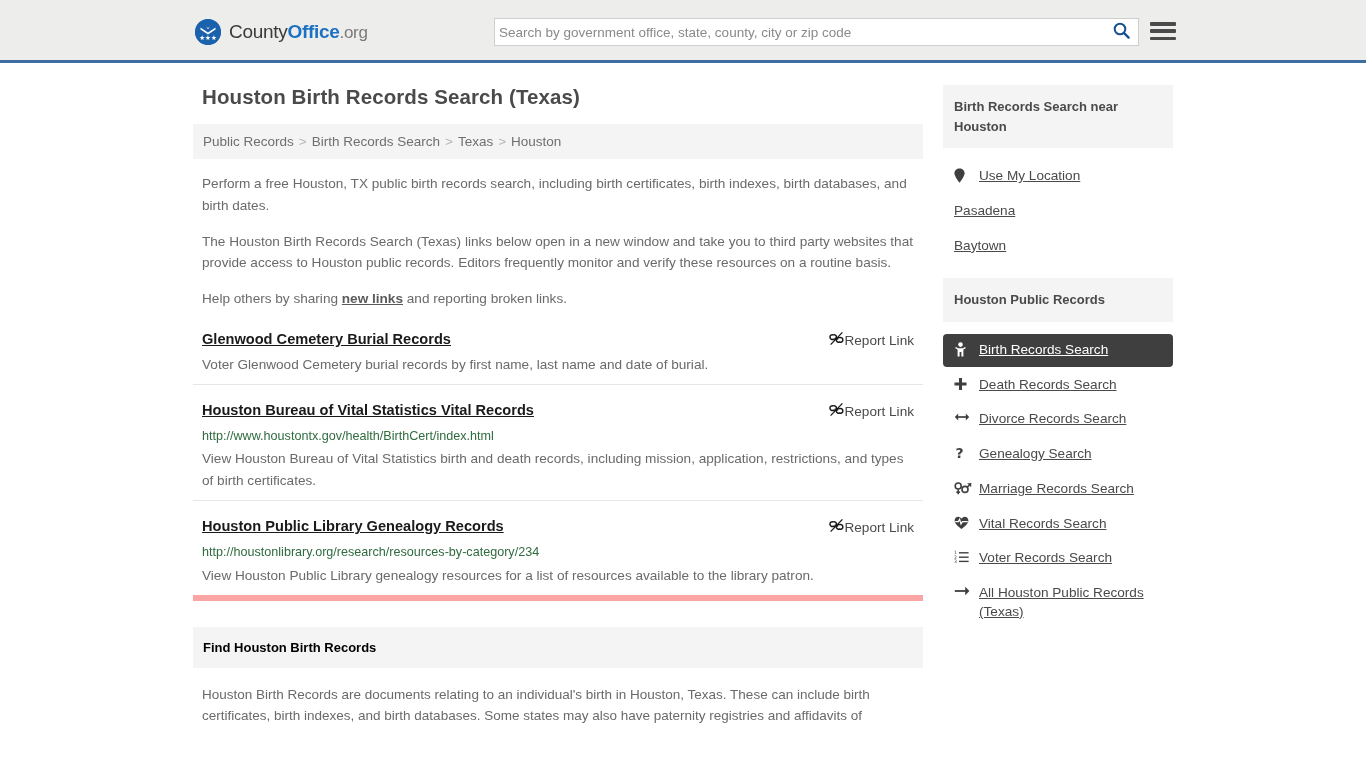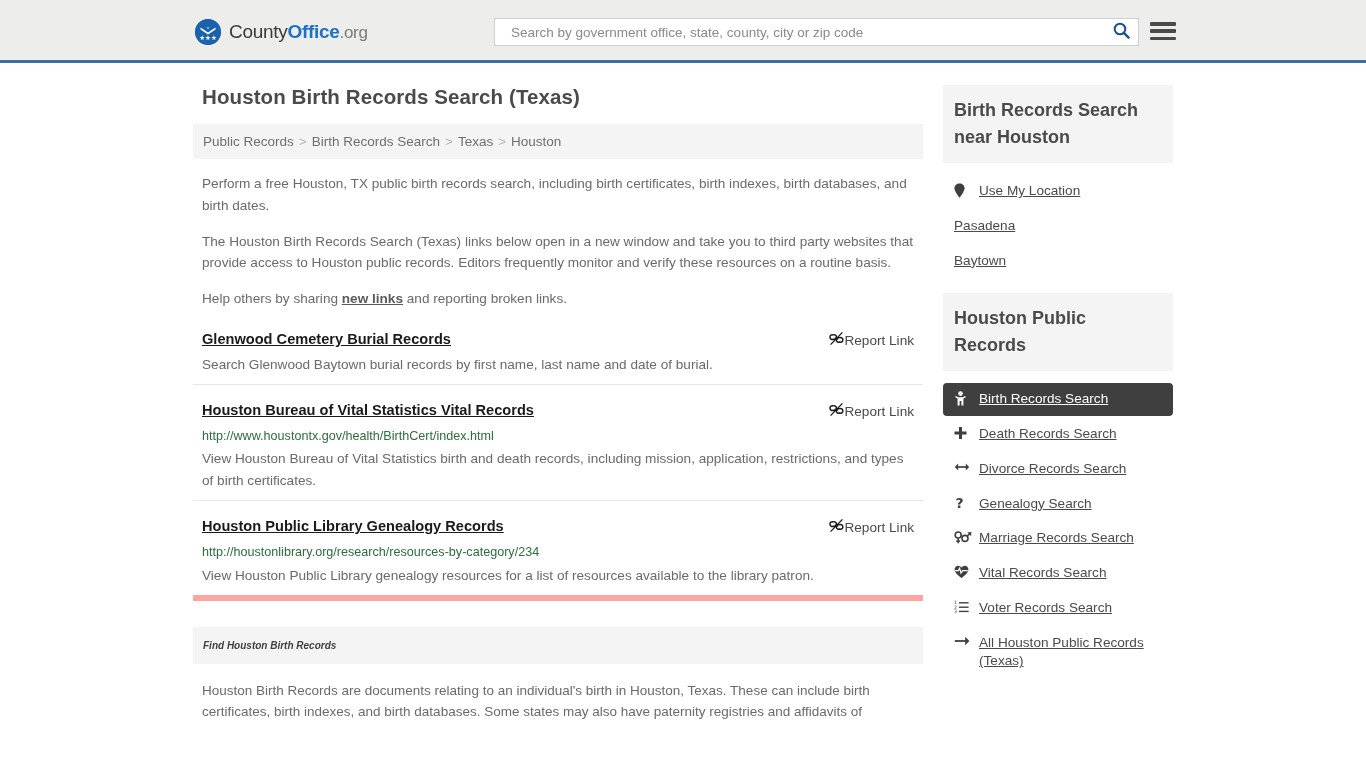--- a/index.html
+++ b/index.html
@@ -54,21 +54,21 @@
     width: 645px; height: 28px;
     background: #fff;
     border: 1px solid #cfcfcf;
     display: flex;
     align-items: center;
   }
   .search-input {
     flex: 1 1 auto;
     border: 0; outline: 0;
     height: 35px;
-    padding: 0 16px;
+    padding: 0 4px;
     font-size: 13.5px;
     font-family: "Liberation Sans", sans-serif;
     color: #ef4444;
     background: transparent;
   }
   .search-input::placeholder { color: #8a8a8a; }
   .search-btn {
     width: 34px; height: 26px;
     border: 0; background: transparent;
     cursor: pointer;
@@ -186,41 +186,40 @@
   }
 
   
   .section-head {
     background: #f4f4f4;
     padding: 13px 10px;
     margin-top: 26px;
   }
   .section-head h2 {
     margin: 0;
-    font-size: 10px;
+    font-size: 13px;
     font-weight: bold;
-    color: #404040;
-    font-style: italic;
+    color: #000000;
   }
   .section-body p {
     font-size: 13.5px;
     line-height: 1.62;
     color: #6a6a6a;
     margin: 16px 0 0 9px;
   }
 
   
   .card { margin-bottom: 16px; }
   .card-head {
     background: #f4f4f4;
     padding: 12px 11px;
   }
   .card-head h3 {
     margin: 0;
-    font-size: 18px;
+    font-size: 13px;
     font-weight: bold;
     color: #4a4a4a;
     line-height: 1.5;
   }
   .card-list { padding: 12px 0 0 0; }
   .side-item {
     display: flex;
     align-items: flex-start;
     padding: 7px 11px;
     margin-bottom: 2px;
@@ -316,21 +315,21 @@
                 <svg width="15" height="15" viewBox="0 0 15 15">
                   <path d="M4.2 4.0 a2.3 2.3 0 1 0 0 4.2 a2.3 2.3 0 1 0 0 -4.2" fill="none" stroke="#1a1a1a" stroke-width="1.5"></path>
                   <path d="M10.6 6.8 a2.3 2.3 0 1 0 0 4.2 a2.3 2.3 0 1 0 0 -4.2" fill="none" stroke="#1a1a1a" stroke-width="1.5"></path>
                   <line x1="5.6" y1="7.2" x2="9.3" y2="8.0" stroke="#1a1a1a" stroke-width="1.4"></line>
                   <line x1="13.4" y1="1.4" x2="1.6" y2="13.6" stroke="#1a1a1a" stroke-width="1.3"></line>
                 </svg>
               </span>
               <span class="label">Report Link</span>
             </div>
           </div>
-          <div class="result-desc">Search Glenwood Baytown burial records by first name, last name and date of burial.</div>
+          <div class="result-desc">Voter Glenwood Cemetery burial records by first name, last name and date of burial.</div>
         </div>
 
         <div class="result">
           <div class="result-head">
             <a class="result-title" href="#">Houston Bureau of Vital Statistics Vital Records</a>
             <div class="report-link">
               <span>
                 <svg width="15" height="15" viewBox="0 0 15 15">
                   <path d="M4.2 4.0 a2.3 2.3 0 1 0 0 4.2 a2.3 2.3 0 1 0 0 -4.2" fill="none" stroke="#1a1a1a" stroke-width="1.5"></path>
                   <path d="M10.6 6.8 a2.3 2.3 0 1 0 0 4.2 a2.3 2.3 0 1 0 0 -4.2" fill="none" stroke="#1a1a1a" stroke-width="1.5"></path>

